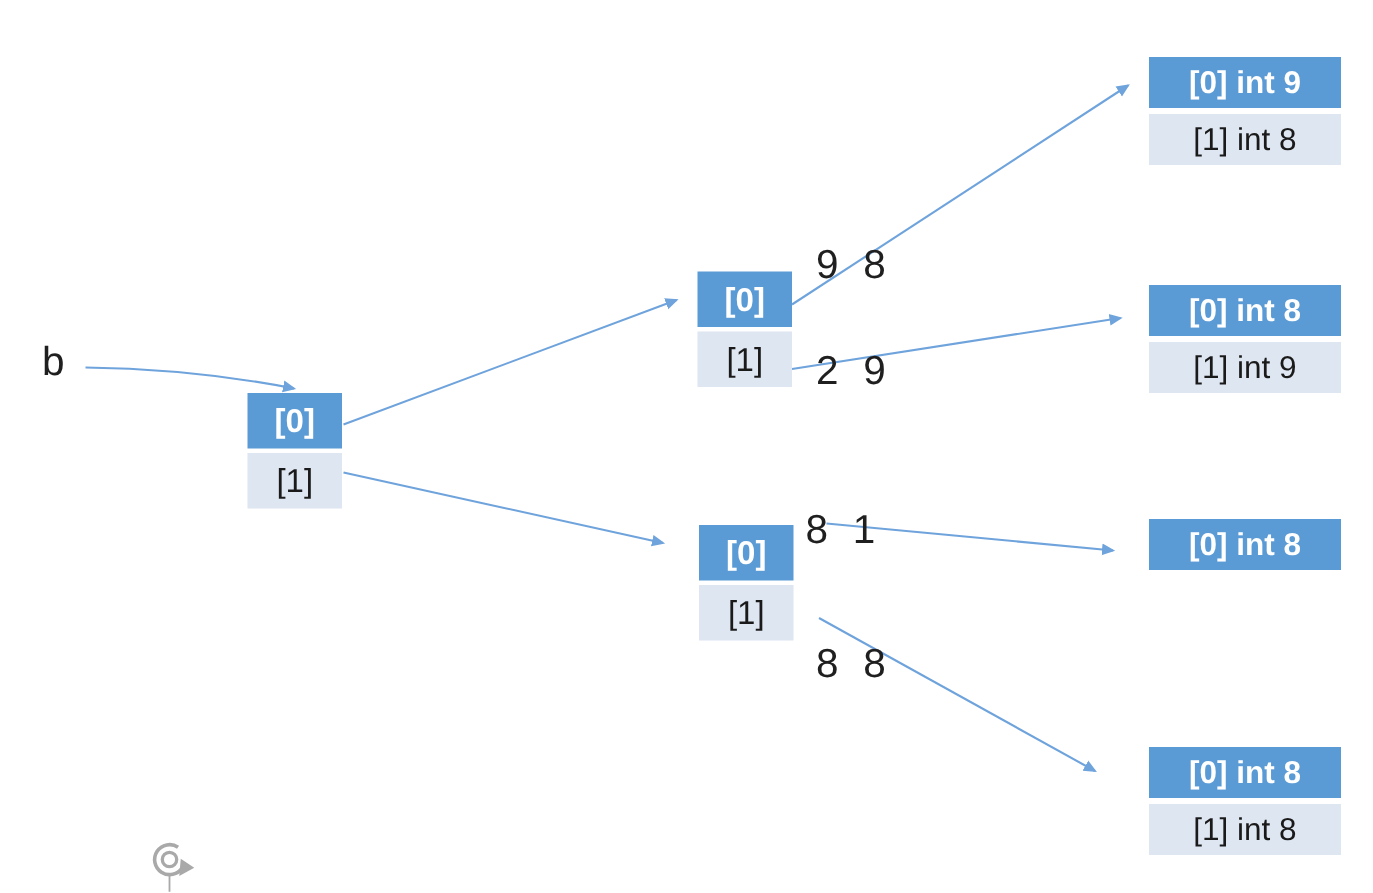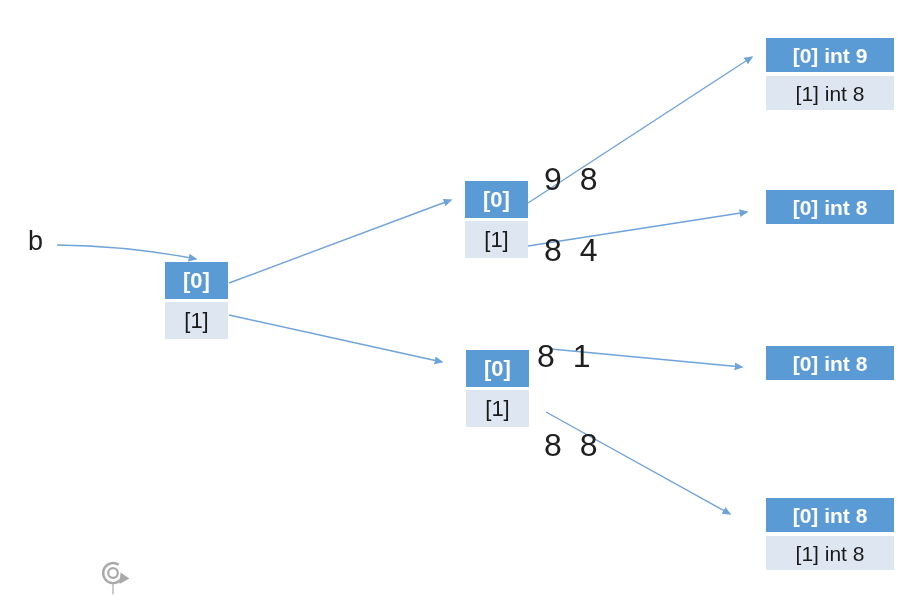--- a/index.html
+++ b/index.html
@@ -19,21 +19,21 @@
     display:flex;align-items:center;justify-content:center;
     color:var(--cell-text,#1A1A1A);background:var(--cell-bg,#DEE6F1);
     line-height:1;white-space:nowrap;
   }
   .cell.head{
     background:var(--header-bg,#5B9BD5);color:var(--header-text,#FFFFFF);font-weight:bold;
   }
   .node.small .cell{width:63px;height:37px;font-size:22px;margin-bottom:3px;}
   .node.leaf  .cell{width:128px;height:34px;font-size:21px;margin-bottom:4px;}
   .pair-label{
-    position:absolute;font-size:32px;color:var(--text-color,#1F1F1F);line-height:1;
+    position:absolute;font-size:27px;color:var(--text-color,#1F1F1F);line-height:1;
     word-spacing:9px;white-space:nowrap;text-align:center;
   }
   .replay-icon{position:absolute;left:96px;top:558px;width:36px;height:37px;}
   .replay-icon .stroke{fill:none;stroke:var(--icon-color,#A9A9A9);}
   .replay-icon .fill{fill:var(--icon-color,#A9A9A9);}
 </style>
 </head>
 <body>
 
 <div class="stage">
@@ -63,30 +63,31 @@
   <div class="node small" style="left:465px;top:181px">
     <div class="cell head">[0]</div>
     <div class="cell">[1]</div>
   </div>
   <div class="node small" style="left:466px;top:350px">
     <div class="cell head">[0]</div>
     <div class="cell">[1]</div>
   </div>
 
   <div class="pair-label" style="left:544px;top:163px">9 8</div>
-  <div class="pair-label" style="left:544px;top:234px">8 4</div>
+  <div class="pair-label" style="left:544px;top:234px">2 9</div>
   <div class="pair-label" style="left:537px;top:340px">8 1</div>
   <div class="pair-label" style="left:544px;top:429px">8 8</div>
 
   <div class="node leaf" style="left:766px;top:38px">
     <div class="cell head">[0] int 9</div>
     <div class="cell">[1] int 8</div>
   </div>
   <div class="node leaf" style="left:766px;top:190px">
     <div class="cell head">[0] int 8</div>
+    <div class="cell">[1] int 9</div>
   </div>
   <div class="node leaf" style="left:766px;top:346px">
     <div class="cell head">[0] int 8</div>
   </div>
   <div class="node leaf" style="left:766px;top:498px">
     <div class="cell head">[0] int 8</div>
     <div class="cell">[1] int 8</div>
   </div>
 
   <svg class="replay-icon" viewBox="0 0 36 37" aria-hidden="true">

